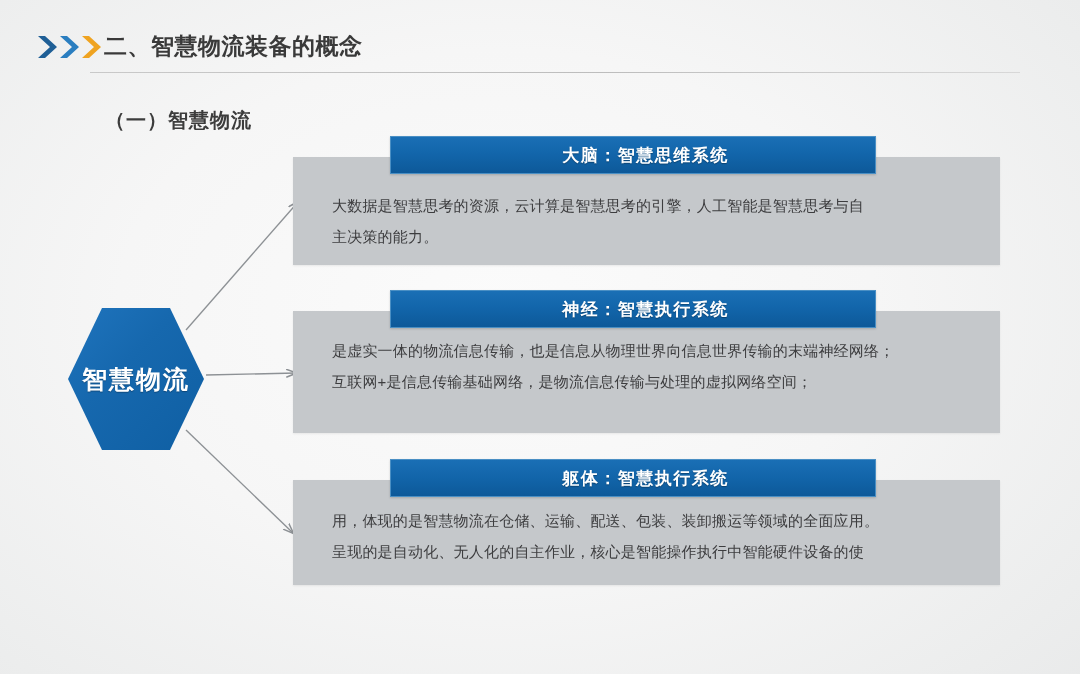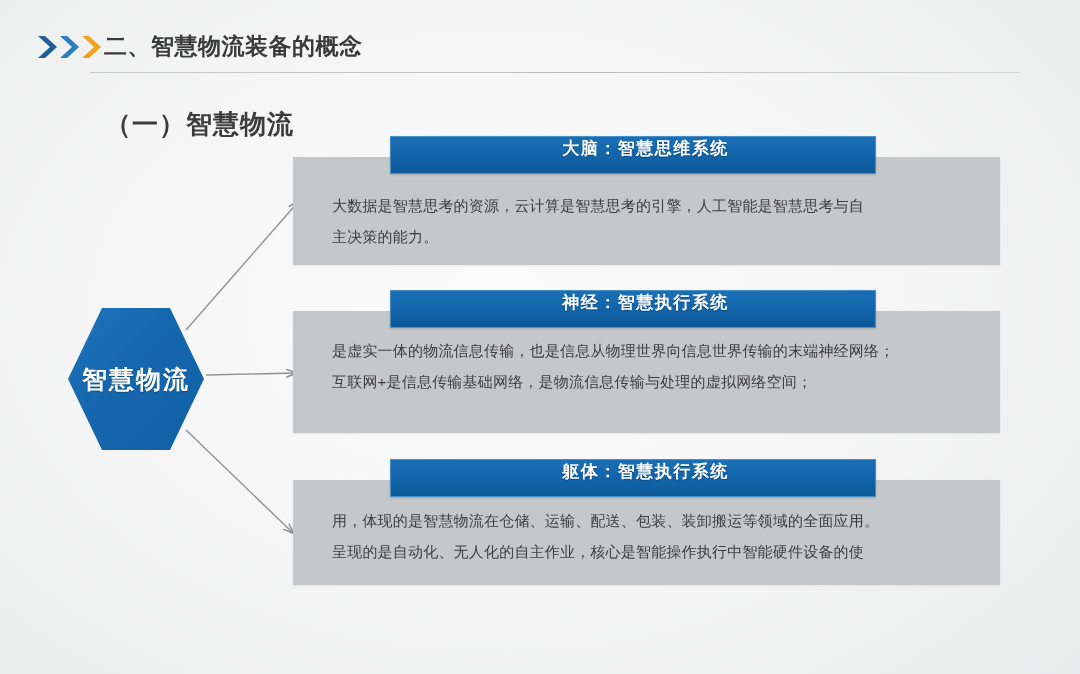--- a/index.html
+++ b/index.html
@@ -51,21 +51,21 @@
     width: 930px;
     height: 1px;
     background: linear-gradient(to right, #c9c9c9 0%, #bdbdbd 55%, #d8d8d8 100%);
   }
 
   
   .section-subtitle {
     position: absolute;
     left: 105px;
     top: 107px;
-    font-size: 26px;
+    font-size: 20px;
     font-weight: bold;
     color: #3c3c3c;
     letter-spacing: 1px;
     white-space: nowrap;
   }
 
   
   .hex-wrap {
     position: absolute;
     left: 68px;
@@ -116,20 +116,21 @@
   }
 
   .block-head {
     position: absolute;
     left: 390px;
     width: 486px;
     height: 38px;
     background: linear-gradient(180deg, #1a6fb5 0%, #1265aa 48%, #0d5999 100%);
     border: 1px solid #4a8fc4;
     display: flex;
+    align-items: center;
     justify-content: center;
     box-shadow: 0 1px 2px rgba(0,0,0,0.16);
     padding-left: 25px;
   }
 
   .block-head-text {
     color: #ffffff;
     font-size: 17px;
     font-weight: bold;
     letter-spacing: 1.5px;

